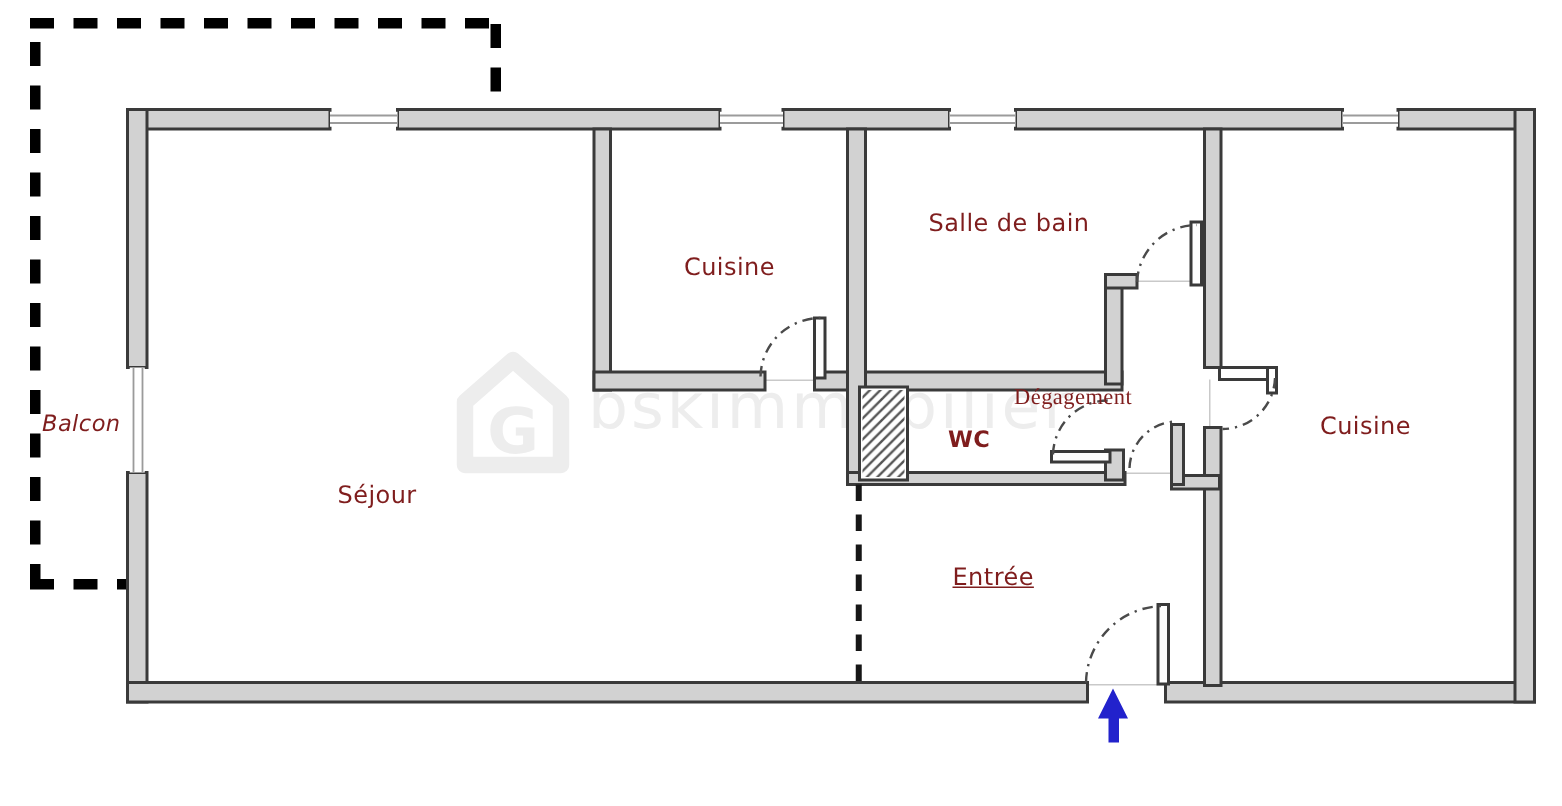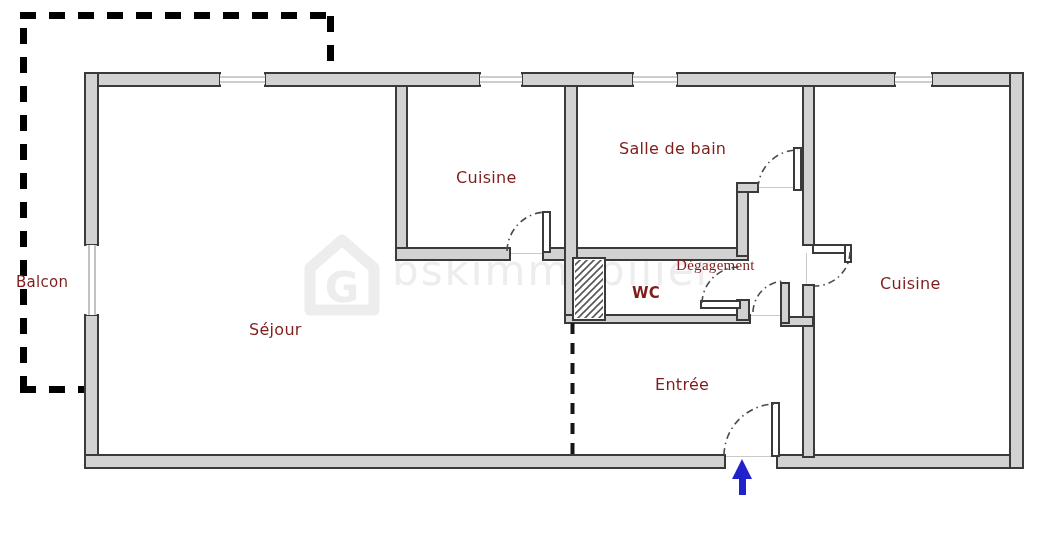--- a/index.html
+++ b/index.html
@@ -155,22 +155,22 @@
       <path class="arc" d="M 850 252 A 35 35 0 0 1 815 286"></path>
       <path class="arc" d="M 753 312 A 32 32 0 0 1 785 281"></path>
       <path class="arc" d="M 724 455 A 52 52 0 0 1 776 404"></path>
     </g>
 
     <path class="divider" d="M 572.5 323 V 454"></path>
 
     <polygon class="arrow" points="742,459 732,479 739,479 739,495 746,495 746,479 752,479"></polygon>
   </svg>
 
-  <div class="room-label" style="left:16px;top:273px;">Balcon</div>
-  <div class="room-label lbl-lg" style="left:249px;top:320px;">Séjour</div>
+  <div class="room-label" style="left:28px;top:273px;font-style:italic;">Balcon</div>
+  <div class="room-label lbl-lg" style="left:225px;top:320px;">Séjour</div>
   <div class="room-label lbl-lg" style="left:456px;top:168px;">Cuisine</div>
   <div class="room-label lbl-lg" style="left:619px;top:139px;">Salle de bain</div>
   <div class="room-label" style="left:632px;top:284px;font-weight:bold;">WC</div>
   <div class="room-label" style="left:676px;top:257px;font-family:Liberation Serif, serif;">Dégagement</div>
   <div class="room-label lbl-lg" style="left:880px;top:274px;">Cuisine</div>
-  <div class="room-label lbl-lg" style="left:655px;top:375px;">Entrée</div>
+  <div class="room-label lbl-lg" style="left:635px;top:375px;text-decoration:underline;">Entrée</div>
 
 </div>
 
 </body></html>

